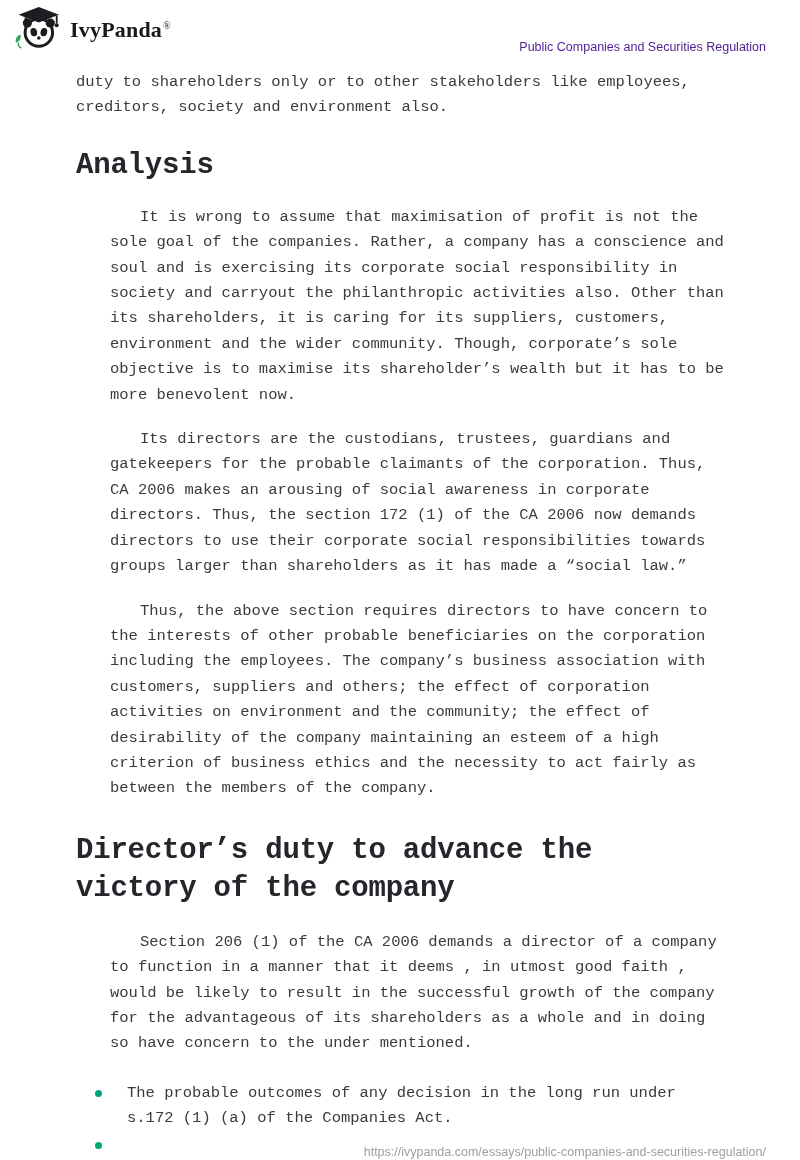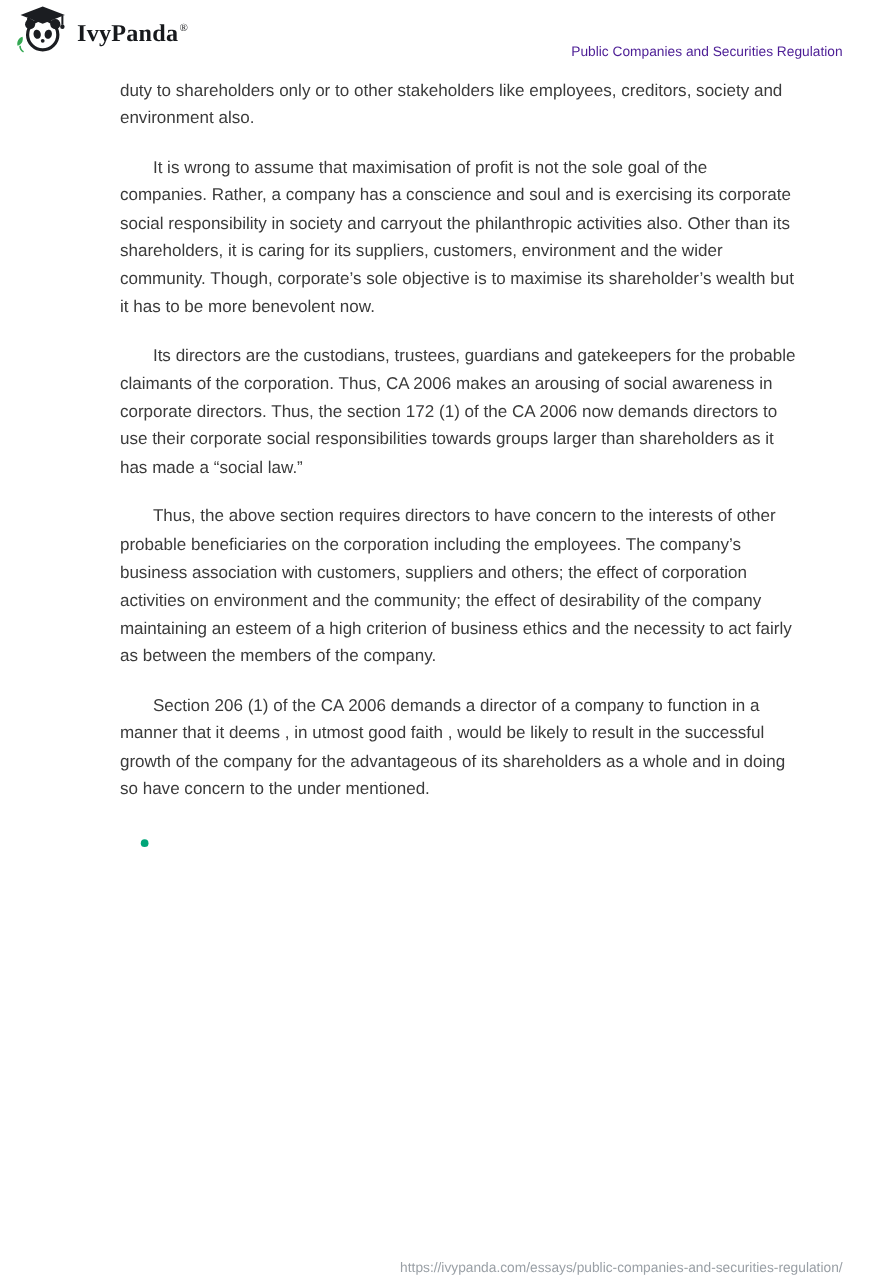--- a/index.html
+++ b/index.html
@@ -43,27 +43,28 @@
     vertical-align: super;
     margin-left: 1px;
   }
   .header-title {
     font-size: 12.5px;
     color: #4c1d95;
   }
 
   
   .content {
-    padding: 16px 76px 0 109px;
+    padding: 16px 76px 0 76px;
     font-size: 15.5px;
     line-height: 25.4px;
     color: #3b3b3b;
+    font-family: Liberation Mono, monospace;
   }
   .para { margin: 0 0 19px 0; }
-  .para.indent { text-indent: 30px; }
+  .para.indent { text-indent: 30px; margin-left: 34px; }
   h1.section-heading {
     font-size: 29px;
     line-height: 38px;
     font-weight: 700;
     color: #23262b;
     letter-spacing: -0.2px;
     margin: 26px 0 20px 0;
   }
   h1.section-heading.second { margin-top: 30px; margin-bottom: 22px; }
 
@@ -122,29 +123,35 @@
       </span>
       <span class="brand-name"><span>IvyPanda</span><sup>®</sup></span>
     </div>
     <div class="header-title">Public Companies and Securities Regulation</div>
   </div>
 
   <div class="content">
 
     <p class="para">duty to shareholders only or to other stakeholders like employees, creditors, society and environment also.</p>
 
+    <h1 class="section-heading">Analysis</h1>
 
     <p class="para indent">It is wrong to assume that maximisation of profit is not the sole goal of the companies. Rather, a company has a conscience and soul and is exercising its corporate social responsibility in society and carryout the philanthropic activities also. Other than its shareholders, it is caring for its suppliers, customers, environment and the wider community. Though, corporate’s sole objective is to maximise its shareholder’s wealth but it has to be more benevolent now.</p>
     <p class="para indent">Its directors are the custodians, trustees, guardians and gatekeepers for the probable claimants of the corporation. Thus, CA 2006 makes an arousing of social awareness in corporate directors. Thus, the section 172 (1) of the CA 2006 now demands directors to use their corporate social responsibilities towards groups larger than shareholders as it has made a “social law.”</p>
     <p class="para indent">Thus, the above section requires directors to have concern to the interests of other probable beneficiaries on the corporation including the employees. The company’s business association with customers, suppliers and others; the effect of corporation activities on environment and the community; the effect of desirability of the company maintaining an esteem of a high criterion of business ethics and the necessity to act fairly as between the members of the company.</p>
 
+    <h1 class="section-heading second">Director’s duty to advance the victory of the company</h1>
 
     <p class="para indent">Section 206 (1) of the CA 2006 demands a director of a company to function in a manner that it deems , in utmost good faith , would be likely to result in the successful growth of the company for the advantageous of its shareholders as a whole and in doing so have concern to the under mentioned.</p>
 
     <ul class="bullets">
+      <li>
+        <span class="dot"></span>
+        <span>The probable outcomes of any decision in the long run under s.172 (1) (a) of the Companies Act.</span>
+      </li>
       <li>
         <span class="dot"></span>
       </li>
     </ul>
 
   </div>
 
   <div class="footer">
     <span>https://ivypanda.com/essays/public-companies-and-securities-regulation/</span>
   </div>

